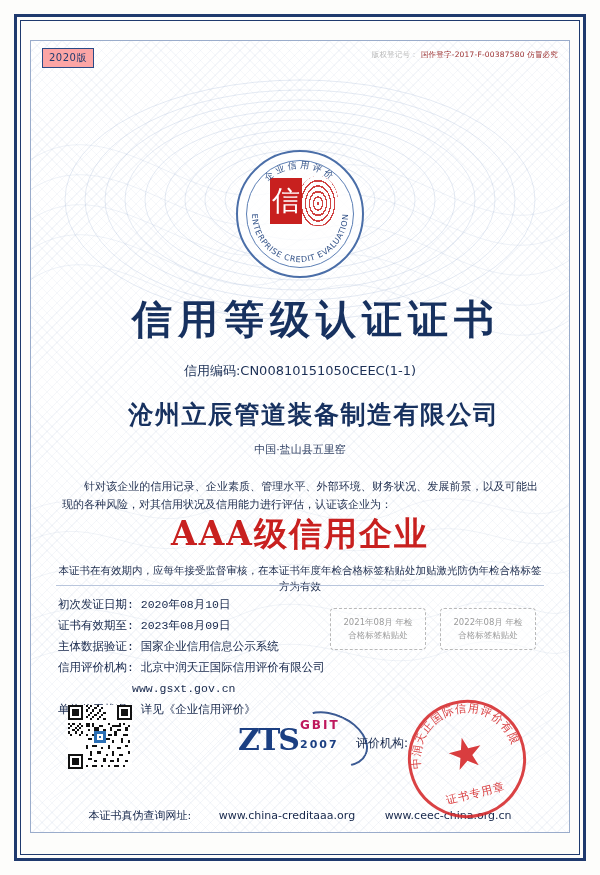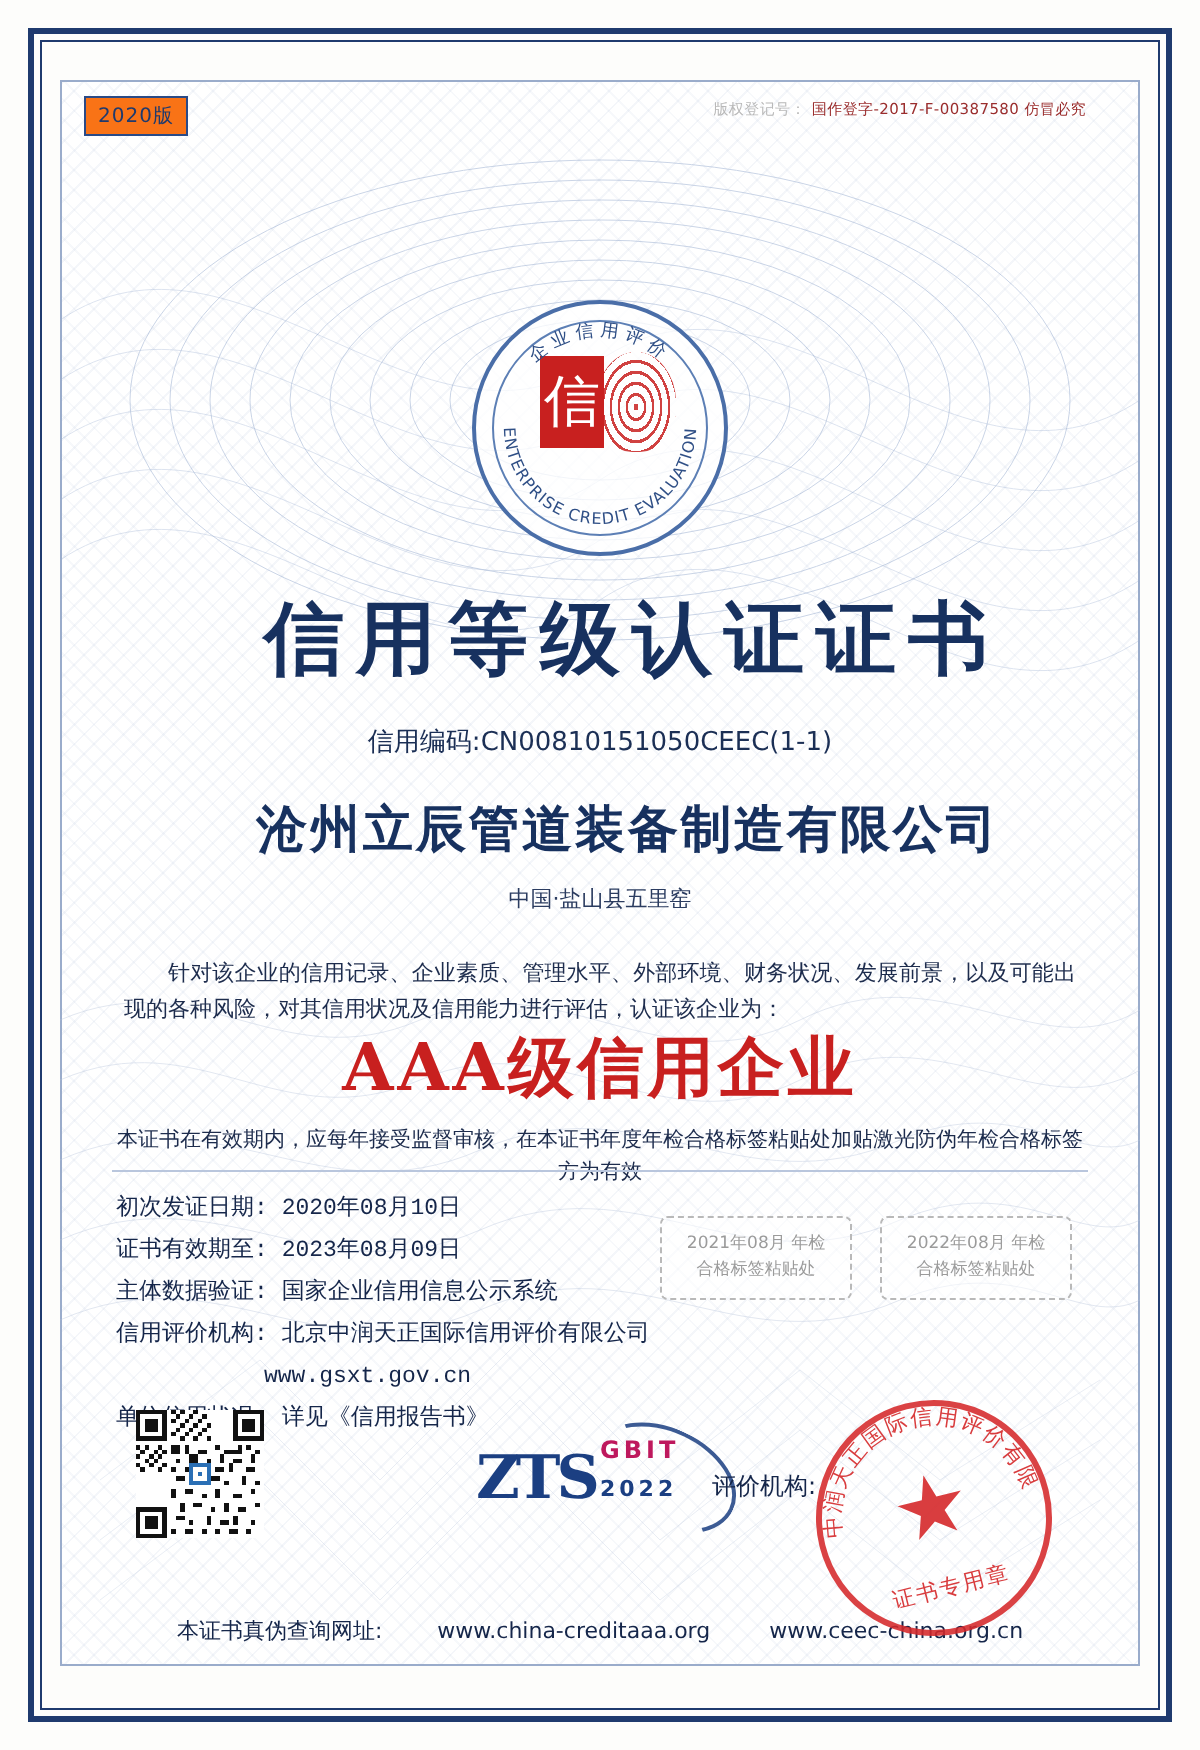--- a/index.html
+++ b/index.html
@@ -53,27 +53,27 @@
 
   
   .year-tag {
     position: absolute;
     left: 42px; top: 48px;
     border: 1px solid #2a4a86;
     color: #1f3a6e;
     font-size: 10px;
     padding: 2px 6px;
     letter-spacing: 0.5px;
-    background: #f97316;
+    background: #fca5a5;
     z-index: 8;
     text-align: center;
   }
   .reg-tag {
     position: absolute;
-    right: 57px; top: 50px;
+    right: 42px; top: 50px;
     font-size: 7.5px;
     color: #9a2d2d;
     z-index: 8;
     letter-spacing: 0.2px;
   }
   .reg-tag .lead {
     color: #b9b9b9;
     margin-right: 3px;
   }
 
@@ -462,21 +462,21 @@
     </div>
     <div class="row">
       <span>信用评价机构:</span>
       <span>北京中润天正国际信用评价有限公司</span>
     </div>
     <div class="row indent">
       <span class="link">www.gsxt.gov.cn</span>
     </div>
     <div class="row">
       <span>单位信用状况:</span>
-      <span>详见《信用报告书》</span>
+      <span>详见《企业信用评价》</span>
     </div>
   </div>
 
   <div class="annual a1">
     <div>2021年08月 年检</div>
     <div>合格标签粘贴处</div>
   </div>
   <div class="annual a2">
     <div>2022年08月 年检</div>
     <div>合格标签粘贴处</div>
@@ -599,21 +599,21 @@
       <g fill="#2a6fb5">
         <rect x="14" y="14" width="1" height="1"></rect>
       </g>
     </svg>
   </div>
 
   <div class="cts">
     <div class="swoosh"></div>
     <div class="zts">ZTS</div>
     <div class="gbit">GBIT</div>
-    <div class="num">2022</div>
+    <div class="num">2007</div>
   </div>
 
   <div class="evaluator">评价机构:</div>
 
   <div class="seal">
     <div class="circle"></div>
     <div class="star"></div>
     <svg class="seal-arc" viewBox="0 0 118 118" width="118" height="118">
       <defs>
         <path id="sealArc" d="M 12,59 A 47,47 0 0 1 106,59"></path>

